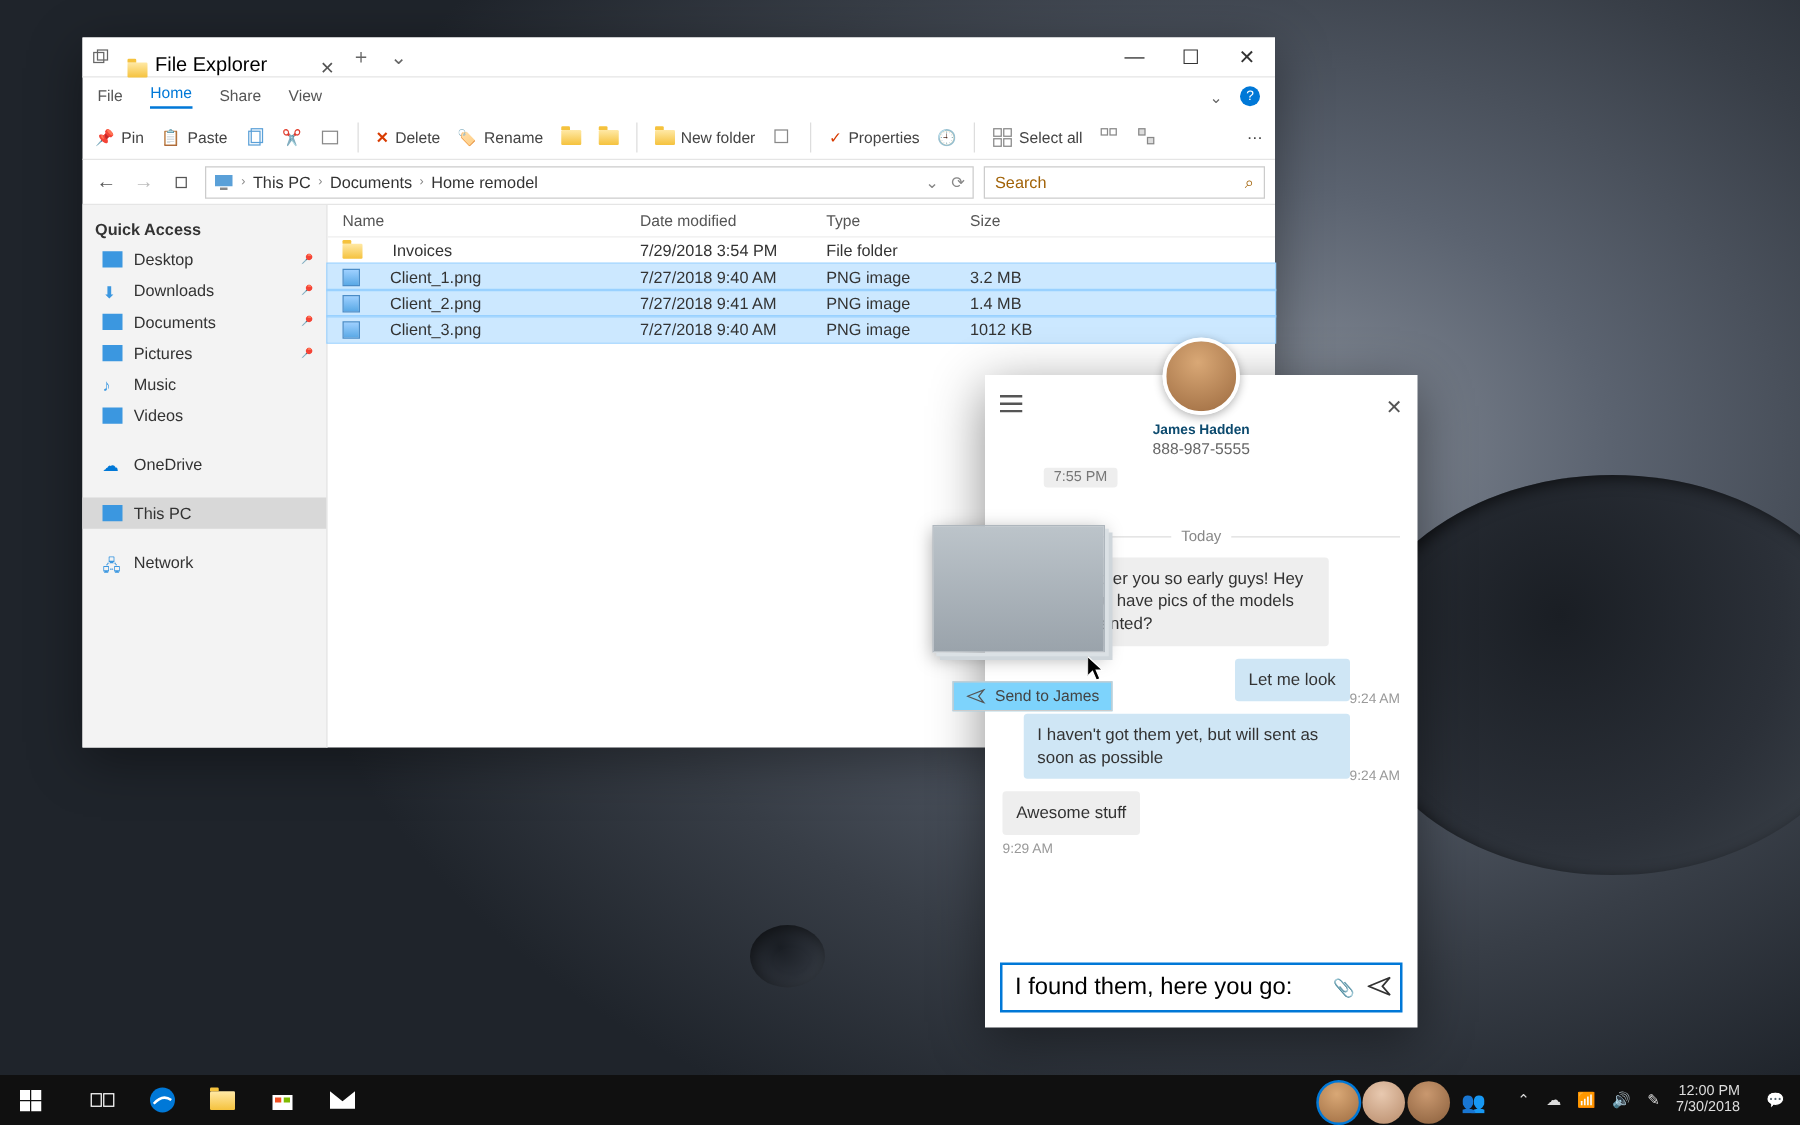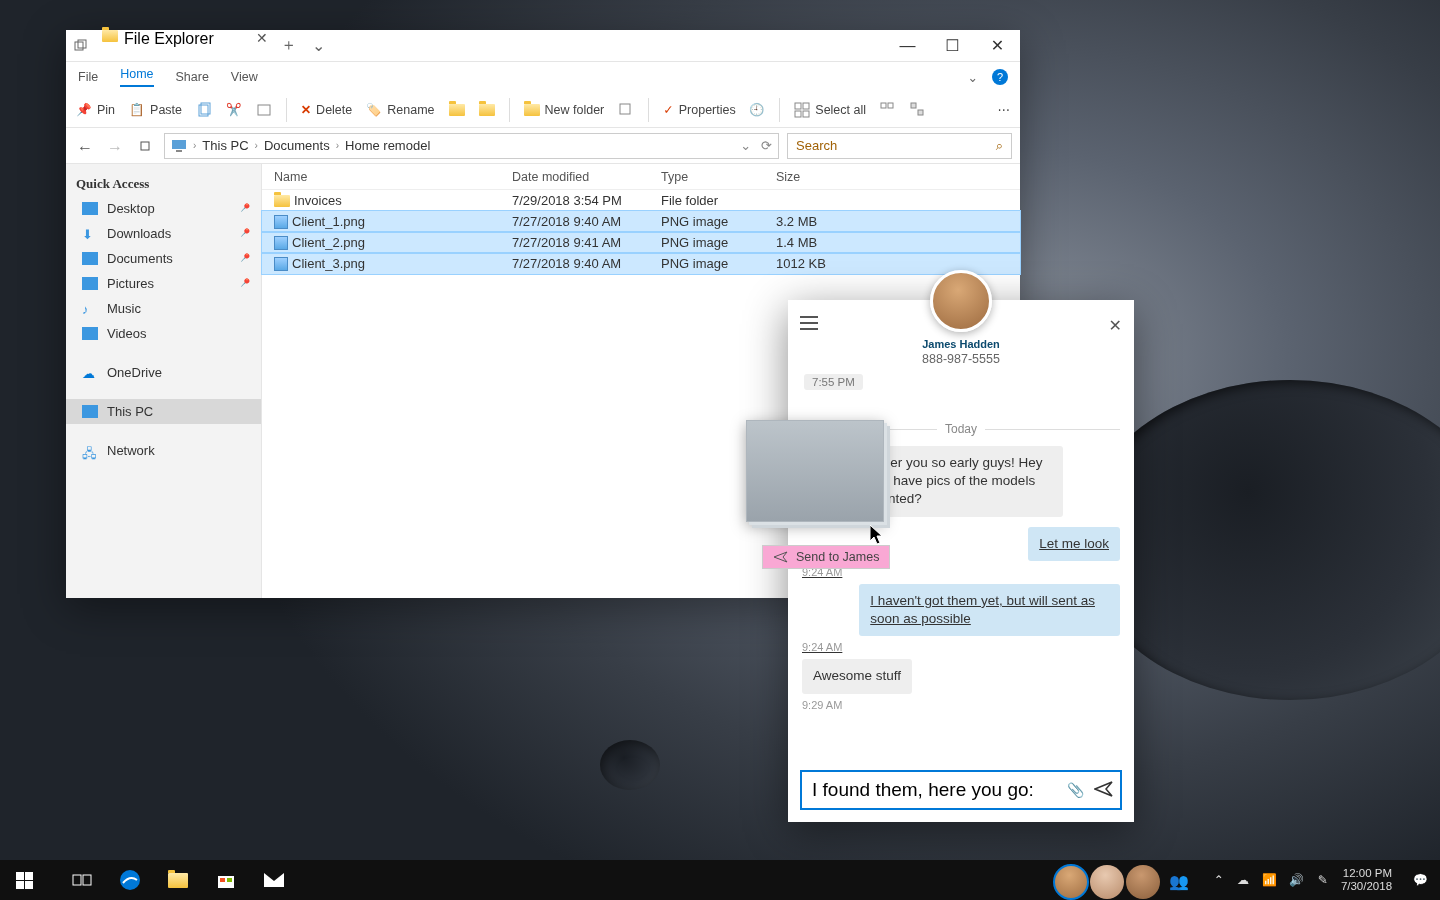--- a/index.html
+++ b/index.html
@@ -4,80 +4,80 @@
 <style>
 * { margin:0; padding:0; box-sizing:border-box; font-family:"Segoe UI", Arial, sans-serif; }
 body { width:1440px; height:900px; overflow:hidden; position:relative; background:linear-gradient(135deg,#3a3f48 0%,#505862 30%,#6b7480 50%,#4a515c 70%,#2e333b 100%); }
 .desktop-bg { position:absolute; inset:0; background:radial-gradient(ellipse 800px 600px at 70% 40%, #8a919c 0%, #5b6370 35%, #383e47 70%, #1f242b 100%); }
 .crater { position:absolute; border-radius:50%; background:radial-gradient(circle at 40% 35%, #1a1e24 0%, #2b3038 55%, #40474f 100%); box-shadow:inset 3px 3px 12px rgba(0,0,0,.6); }
 
 
 .fe { position:absolute; left:66px; top:30px; width:954px; height:568px; background:#fff; box-shadow:0 10px 40px rgba(0,0,0,.4); display:flex; flex-direction:column; }
 .fe-titlebar { height:32px; display:flex; align-items:center; background:#fff; border-bottom:1px solid #e5e5e5; }
 .fe-tabicn { width:30px; display:flex; justify-content:center; }
-.fe-tab { display:flex; align-items:flex-start; gap:6px; padding:0 60px 0 6px; height:32px; position:relative; }
+.fe-tab { display:flex; align-items:flex-end; gap:6px; padding:0 60px 0 6px; height:32px; position:relative; }
 .fe-tab .close { position:absolute; right:6px; font-size:14px; color:#555; }
 .fe-titlebar-ctrls { margin-left:auto; display:flex; }
 .fe-titlebar-ctrls div { width:45px; height:32px; display:flex; align-items:center; justify-content:center; color:#333; }
 .folder-icon{ width:16px; height:12px; background:linear-gradient(#ffe9a6,#f5c23d); border-radius:1px; position:relative; }
 .folder-icon:before{content:"";position:absolute;top:-3px;left:0;width:7px;height:3px;background:#f5c23d;border-radius:1px 1px 0 0;}
 .fe-menubar { height:30px; display:flex; align-items:center; padding:0 12px; gap:22px; font-size:12.5px; color:#555; position:relative;}
 .fe-menubar .active { color:#0078d7; border-bottom:2px solid #0078d7; padding-bottom:4px; }
 .fe-menubar .chev { position:absolute; right:42px; color:#666;}
 .fe-menubar .help { position:absolute; right:12px; width:16px;height:16px;border-radius:50%;background:#0078d7;color:#fff;font-size:11px;display:flex;align-items:center;justify-content:center;}
 .fe-ribbon { height:36px; display:flex; align-items:center; padding:0 10px; gap:14px; border-bottom:1px solid #e5e5e5; font-size:12.5px; color:#444;}
 .rb { display:flex; align-items:center; gap:5px; }
 .rb svg,.rb .ic{width:16px;height:16px;}
 .fe-address { height:36px; display:flex; align-items:center; padding:0 8px; gap:8px; border-bottom:1px solid #e5e5e5;}
 .navbtn{width:22px;height:22px;display:flex;align-items:center;justify-content:center;color:#555;}
 .addrbox{flex:1;height:26px;border:1px solid #ccc;display:flex;align-items:center;padding:0 6px;gap:6px;font-size:13px;color:#333;}
 .addrbox .sep{color:#888;font-size:10px;}
 .searchbox{width:225px;height:26px;border:1px solid #ccc;display:flex;align-items:center;padding:0 8px;font-size:13px;color:#a16207;justify-content:space-between;}
 .fe-body{flex:1;display:flex;}
 .fe-nav{width:196px;background:#f3f3f3;border-right:1px solid #e5e5e5;padding-top:8px;font-size:13px;}
-.fe-nav .hdr{padding:4px 10px;font-weight:600;color:#333;font-family:Liberation Serif, serif;}
+.fe-nav .hdr{padding:4px 10px;font-weight:600;color:#333;}
 .fe-nav .item{padding:5px 10px 5px 16px;display:flex;align-items:center;gap:9px;color:#333;position:relative;}
 .fe-nav .item.sel{background:#d8d8d8;}
 .fe-nav .pin{position:absolute;right:10px;color:#aaa;font-size:10px;transform:rotate(45deg);}
 .nav-ic{width:16px;height:13px;display:inline-block;}
 .fe-files{flex:1;}
 .fe-cols{display:flex;font-size:12.5px;color:#555;border-bottom:1px solid #eee;height:26px;align-items:center;}
 .col-n{width:250px;padding-left:12px;}
 .col-d{width:118px;}
 .col-t{width:115px;margin-left:31px;}
 .col-s{width:80px;}
 .fe-row{display:flex;font-size:13px;color:#333;height:21px;align-items:center;}
 .fe-row.sel{background:#cce8ff;outline:1px solid #99d1ff;}
-.fe-row .col-n{display:flex;align-items:center;gap:4px;}
+.fe-row .col-n{display:flex;align-items:center;gap:24px;}
 .png-ic{width:14px;height:14px;background:linear-gradient(#9ed0ff,#5aa9e6);border:1px solid #4a8cc7;}
 
 
 .chat{position:absolute;left:788px;top:300px;width:346px;height:522px;background:#fff;box-shadow:0 10px 40px rgba(0,0,0,.45);display:flex;flex-direction:column;}
 .chat-avatar-top{position:absolute;left:50%;top:-30px;transform:translateX(-50%);width:62px;height:62px;border-radius:50%;background:radial-gradient(circle at 45% 30%,#d9a876,#9c6a3f);border:3px solid #fff;box-shadow:0 2px 8px rgba(0,0,0,.3);}
 .chat-hdr{padding:38px 12px 8px;position:relative;text-align:center;}
 .chat-menu{position:absolute;left:12px;top:16px;}
 .chat-close{position:absolute;right:12px;top:16px;font-size:16px;color:#555;}
 .chat-name{font-size:11px;font-weight:700;color:#0c4a6e;}
 .chat-phone{font-size:12.5px;color:#666;margin-top:2px;}
 .chat-body{flex:1;overflow:hidden;padding:6px 14px 4px;font-size:13.5px;color:#333;position:relative;}
-.time-stub{background:#eee;border-radius:3px;padding:2px 8px;font-size:11.5px;color:#777;position:absolute;left:16px;top:0;}
+.time-stub{background:#eee;border-radius:3px;padding:2px 8px;font-size:11.5px;color:#777;position:absolute;left:47px;top:0;}
 .divider{display:flex;align-items:center;gap:8px;margin:42px 0 10px;font-size:12px;color:#888;}
 .divider:before,.divider:after{content:"";flex:1;height:1px;background:#ddd;}
 .msg{max-width:82%;padding:8px 11px;border-radius:3px;margin-bottom:4px;line-height:1.35;}
 .msg.in{background:#eee;}
 .msg.out{background:#cfe6f5;margin-left:auto;text-align:left;}
-.msg-row-out{display:flex;flex-direction:column;margin-bottom:6px;text-decoration:underline;}
+.msg-row-out{display:flex;flex-direction:row;align-items:flex-end;margin-bottom:6px;}
 .msg-row-in{display:flex;flex-direction:column;align-items:flex-start;margin-bottom:6px;}
 .ts{font-size:11px;color:#999;margin-top:1px;}
 .chat-input{margin:8px 12px 12px;height:40px;border:2px solid #0078d7;display:flex;align-items:center;padding:0 10px;font-size:14px;color:#333;gap:10px;}
 .chat-input input{flex:1;border:none;outline:none;font-size:19px;}
 
 
 .dragimg{position:absolute;left:746px;top:420px;width:138px;height:102px;background:linear-gradient(#bcc4ca,#9aa3ab);box-shadow:3px 3px 0 #dbe1e5,6px 6px 0 #cfd6db,0 4px 14px rgba(0,0,0,.35);border:1px solid #aeb6bd;}
-.dragtip{position:absolute;left:762px;top:545px;background:#f9a8d4;border:1px solid #ccc;padding:4px 10px;font-size:12.5px;color:#444;display:flex;align-items:center;gap:7px;}
+.dragtip{position:absolute;left:762px;top:545px;background:#7dd3fc;border:1px solid #ccc;padding:4px 10px;font-size:12.5px;color:#444;display:flex;align-items:center;gap:7px;}
 .cursor{position:absolute;left:870px;top:525px;}
 
 
 .taskbar{position:absolute;left:0;bottom:0;width:100%;height:40px;background:#101010;display:flex;align-items:center;color:#fff;}
 .tb-start{width:48px;height:40px;display:flex;align-items:center;justify-content:center;}
 .tb-search{width:320px;height:32px;background:#2b2b2b;margin-left:2px;display:flex;align-items:center;padding:0 10px;gap:10px;color:#ccc;font-size:14px;border:1px solid #555;}
 .tb-search .mic{margin-left:auto;}
 .tb-icons{display:flex;margin-left:10px;}
 .tb-icons>div{width:48px;height:40px;display:flex;align-items:center;justify-content:center;}
 .tb-people{margin-left:auto;display:flex;gap:2px;padding-right:6px;}

